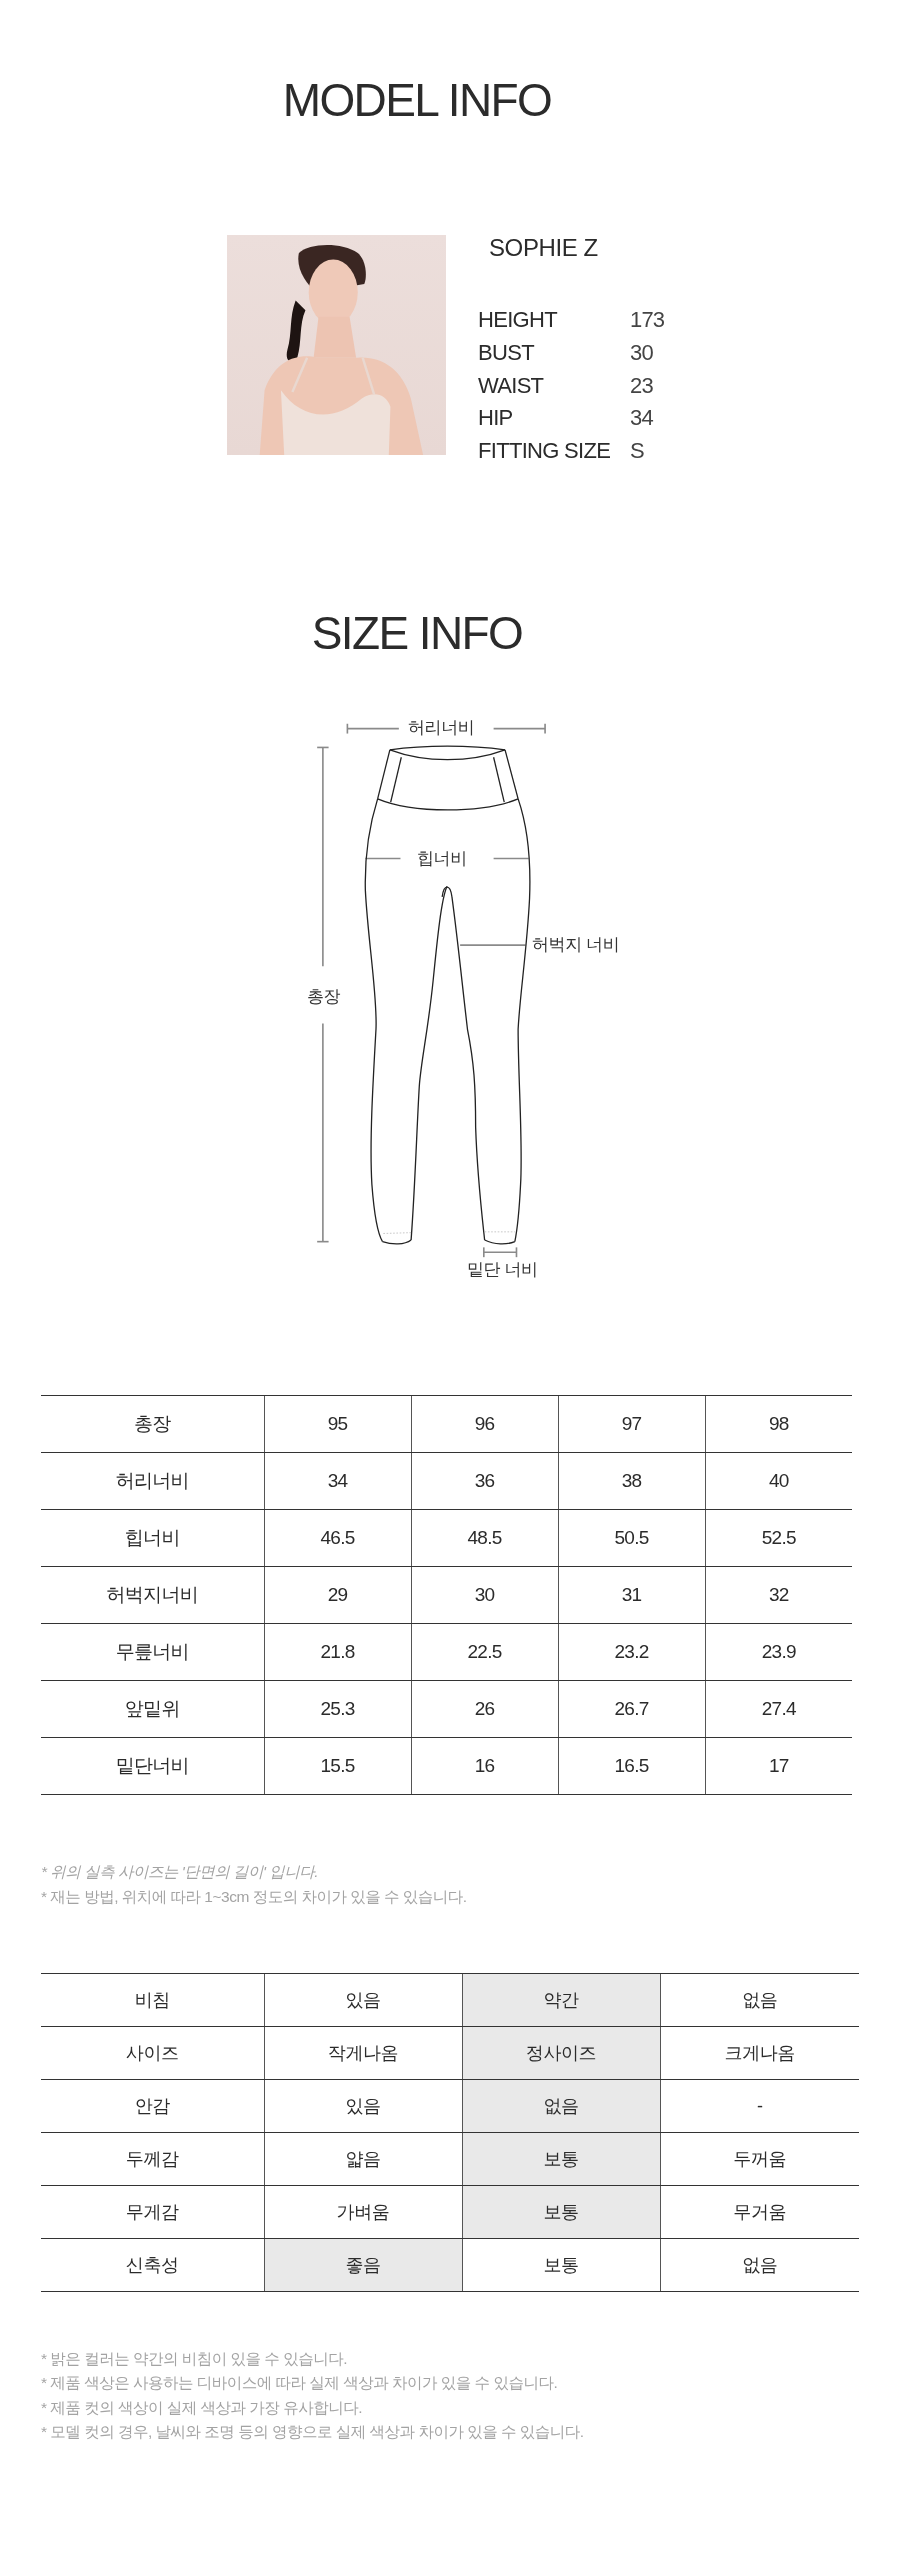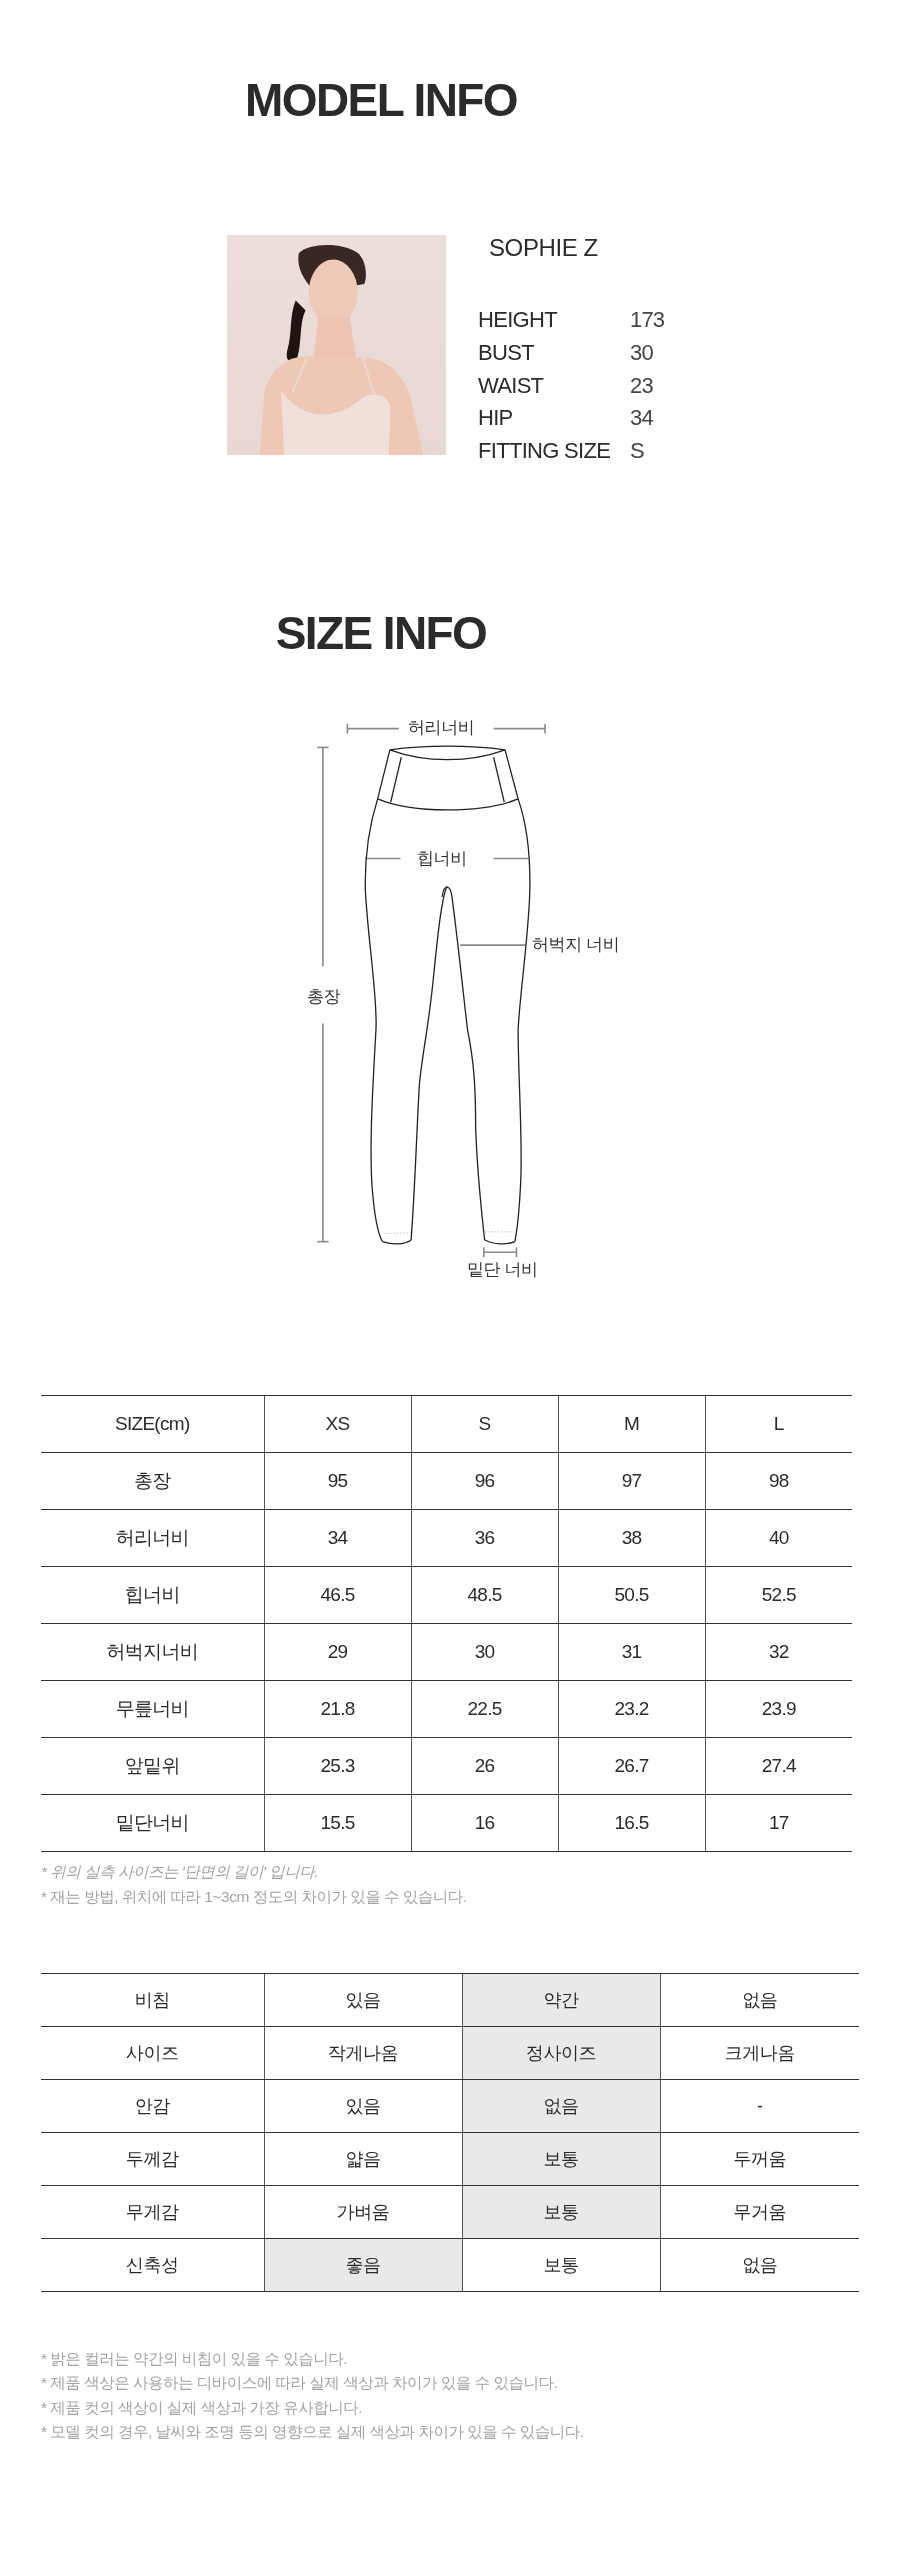--- a/index.html
+++ b/index.html
@@ -1,21 +1,21 @@
 <!DOCTYPE html>
 <html style="font-size:13px"><head>
 <meta charset="utf-8">
 <style>
   html, body { margin: 0; padding: 0; background: #ffffff; }
   body { width: 899px; height: 2576px; position: relative; overflow: hidden;
          font-family: "Liberation Sans", "DejaVu Sans", sans-serif; color: #2b2b2b; }
   .abs { position: absolute; }
 
   .section-title { position: absolute; left: 0; width: 762px; text-align: center;
-                   font-size: 46px; font-weight: bold; letter-spacing: -1.6px; color: #2b2b2b; line-height: 1; }
+                   font-size: 46px; font-weight: normal; letter-spacing: -1.6px; color: #2b2b2b; line-height: 1; padding-left: 36px; }
 
   
   .photo { position: absolute; left: 227px; top: 235px; width: 219px; height: 220px;
            background: linear-gradient(180deg, #ecdedb 0%, #e8d8d4 100%); overflow: hidden; }
   .model-name { position: absolute; left: 489px; top: 234px; font-size: 24px; letter-spacing: -0.4px; color: #2b2b2b; }
   .stat-row { position: absolute; left: 478px; height: 24.5px; width: 212px; font-size: 22px; letter-spacing: -0.7px; }
   .stat-row .lbl { position: absolute; left: 0; top: 0; color: #2b2b2b; }
   .stat-row .val { position: absolute; left: 152px; top: 0; color: #444; font-weight: normal; letter-spacing: -0.8px; }
 
   
@@ -140,27 +140,20 @@
 
 <table class="grid size" style="left:41px; top:1395px; width:811px;">
   <colgroup>
       <col style="width:223px">
       <col style="width:147px">
       <col style="width:147px">
       <col style="width:147px">
       <col style="width:147px">
     </colgroup>
   <tbody>
-      <tr>
-    <td>SIZE(cm)</td>
-    <td>XS</td>
-    <td>S</td>
-    <td>M</td>
-    <td>L</td>
-  </tr>
   <tr>
     <td>총장</td>
     <td>95</td>
     <td>96</td>
     <td>97</td>
     <td>98</td>
   </tr>
   <tr>
     <td>허리너비</td>
     <td>34</td>

